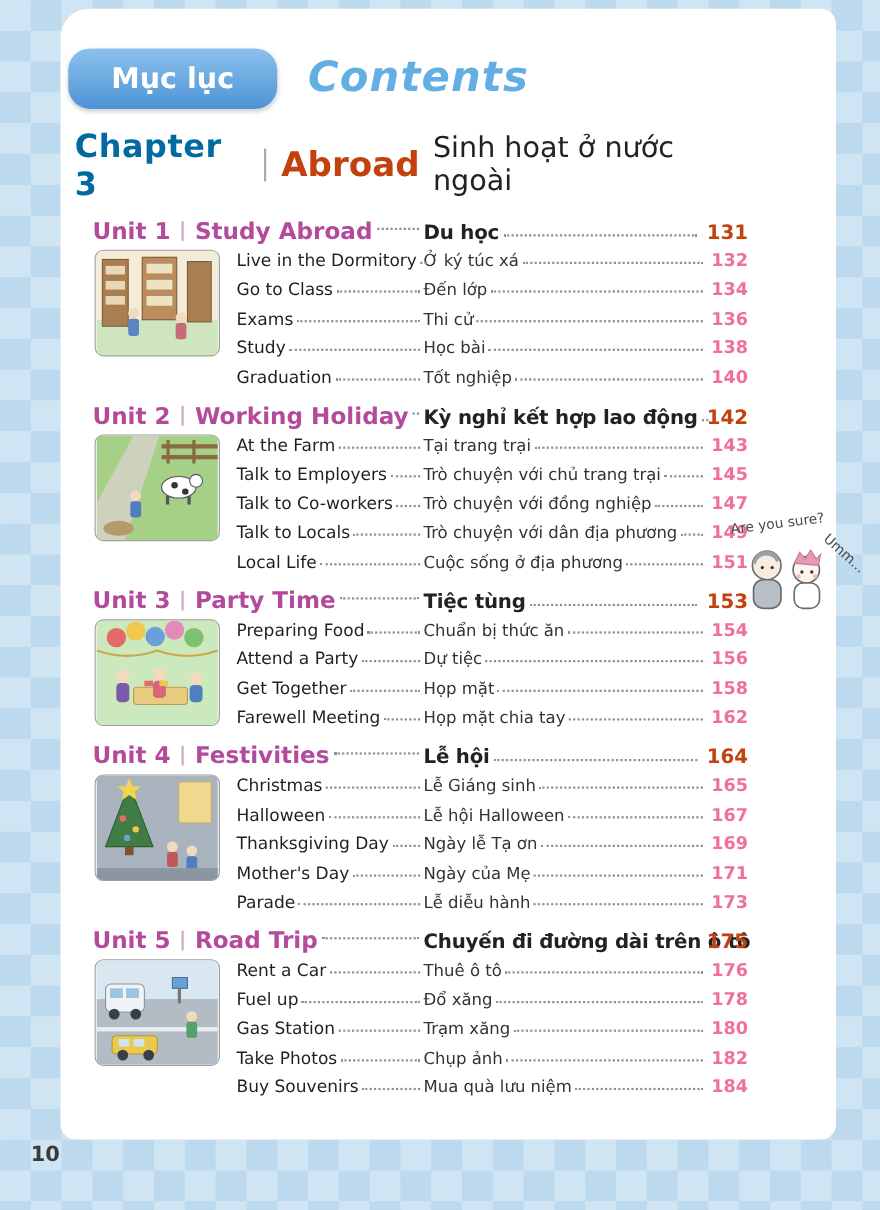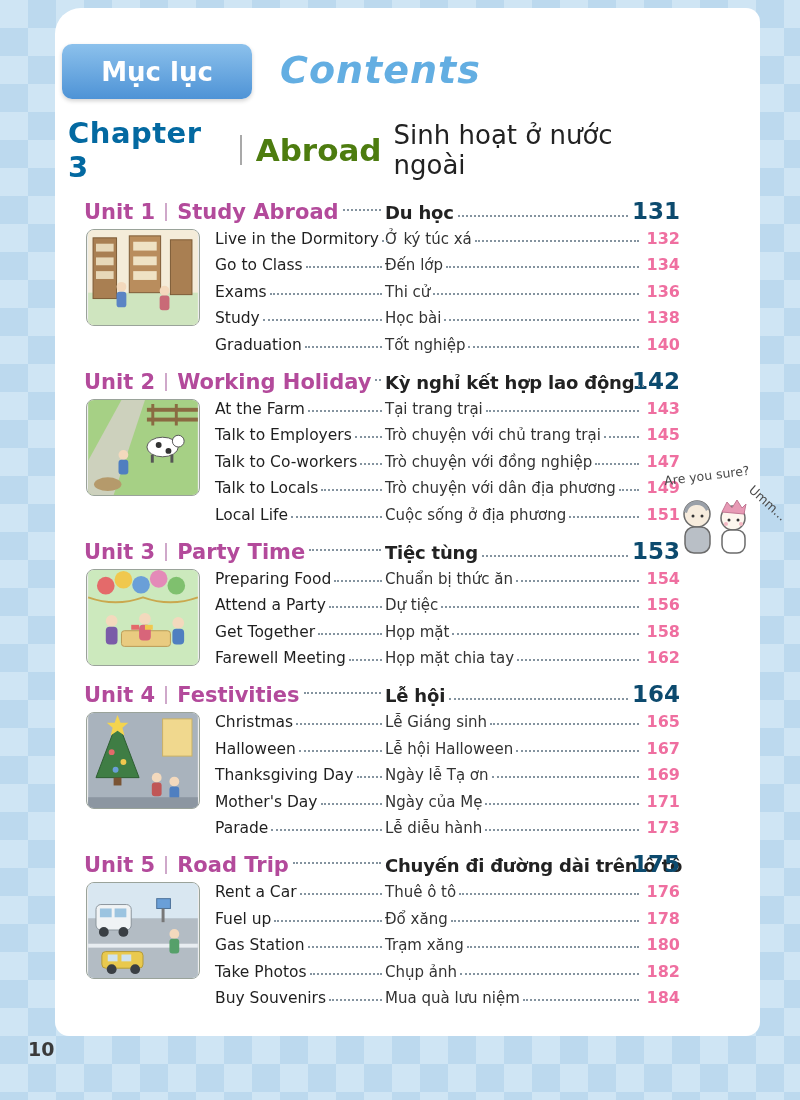--- a/index.html
+++ b/index.html
@@ -8,40 +8,40 @@
     position:relative; overflow:hidden;
     font-family:"DejaVu Sans","Liberation Sans",sans-serif;
     background-color:#cfe5f4;
     background-image:
       linear-gradient(45deg,#bcd9ee 25%,transparent 25%,transparent 75%,#bcd9ee 75%),
       linear-gradient(45deg,#bcd9ee 25%,transparent 25%,transparent 75%,#bcd9ee 75%);
     background-position:0 0,28px 28px;
     background-size:56px 56px;
   }
   .page-card{position:absolute;left:55px;top:8px;width:705px;height:1028px;background:#fff;border-radius:26px 14px 14px 14px;}
-  .tab{position:absolute;left:62px;top:44px;width:190px;height:55px;border-radius:10px;
+  .tab{position:absolute;left:62px;top:44px;width:190px;height:55px;border-radius:20px;
     background:linear-gradient(180deg,#8cc1ec,#4e93d6);display:flex;align-items:center;justify-content:center;
     color:#fff;font-size:26px;font-weight:bold;box-shadow:0 2px 4px rgba(0,0,0,.18);z-index:2;}
   .contents-title{position:absolute;left:280px;top:48px;font-size:38px;font-weight:bold;font-style:italic;
     color:#63aee2;letter-spacing:1px;z-index:2;}
   .content{position:absolute;left:68px;top:116px;width:612px;z-index:2;}
   .chapter{display:flex;align-items:center;margin-bottom:14px;}
   .chapter-label{font-size:29px;font-weight:bold;color:#0369a1;letter-spacing:.5px;}
   .chapter-bar{width:2px;height:30px;background:#a9a9a9;margin:0 14px;}
-  .chapter-en{font-size:31px;font-weight:bold;color:#4d7c0f;margin-right:12px;}
+  .chapter-en{font-size:31px;font-weight:bold;color:#c2410c;margin-right:12px;}
   .chapter-vi{font-size:26px;color:#222;}
   .unit{margin-bottom:7px;}
   .unit-header{display:flex;align-items:baseline;margin-left:16px;}
   .unit-left{flex:0 0 301px;display:flex;align-items:center;min-width:0;}
   .unit-label{font-size:21px;font-weight:bold;color:#b34a9b;white-space:nowrap;}
   .vbar{width:2px;height:18px;background:#cfa8ca;margin:0 10px;align-self:center;flex:none;}
   .unit-title{font-size:21px;font-weight:bold;color:#b34a9b;white-space:nowrap;}
   .unit-vi{flex:1;display:flex;align-items:baseline;min-width:0;}
   .unit-vi .txt{font-size:18px;font-weight:bold;color:#222;white-space:nowrap;letter-spacing:-0.2px;}
-  .unit-page{flex:none;min-width:42px;text-align:right;font-size:23px;font-weight:bold;color:#0c4a6e;}
+  .unit-page{flex:none;min-width:42px;text-align:right;font-size:18px;font-weight:bold;color:#c2410c;}
   .dots{flex:1 1 8px;min-width:6px;border-bottom:2px dotted #84939f;margin:0 4px;transform:translateY(-2px);}
   .unit-body{display:flex;margin-top:5px;}
   .thumb{flex:0 0 114px;height:97px;margin-left:18px;border:1px solid #9aa39a;border-radius:8px;overflow:hidden;background:#eee;align-self:flex-start;}
   .thumb svg{display:block;width:100%;height:100%;}
   .items{flex:1;margin-left:15px;min-width:0;}
   .item-row{display:flex;align-items:baseline;height:26.4px;}
   .cell-en{flex:0 0 170px;display:flex;align-items:baseline;min-width:0;}
   .cell-en .txt{font-size:15.5px;color:#1f1f1f;white-space:nowrap;}
   .cell-vi{flex:1;display:flex;align-items:baseline;min-width:0;}
   .cell-vi .txt{font-size:15px;color:#333;white-space:nowrap;}

